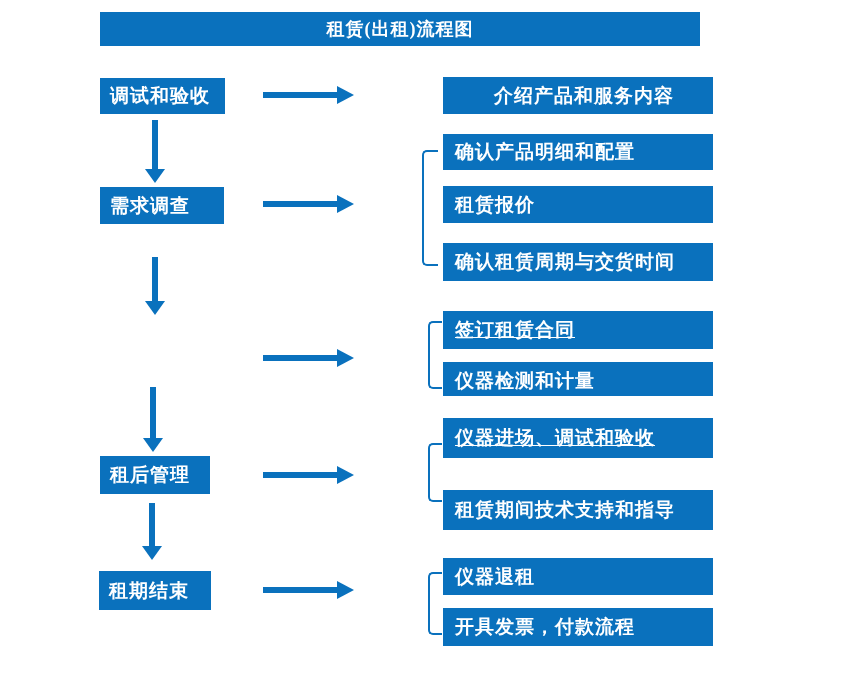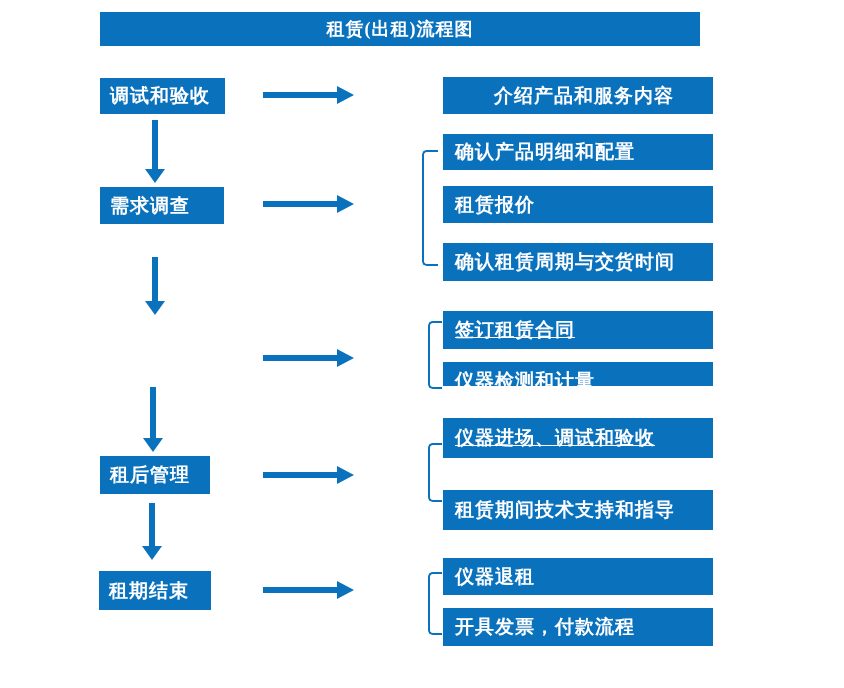--- a/index.html
+++ b/index.html
@@ -37,21 +37,21 @@
   .s4{left:100px;top:456px;width:100px;height:38px;line-height:38px;}
   .s5{left:99px; top:571px;width:102px;height:39px;line-height:39px;}
 
   
   .r{left:443px;width:258px;}
   .r1a{top:77px; height:37px;line-height:37px;text-align:center;}
   .r2a{top:134px;height:36px;line-height:36px;}
   .r2b{top:186px;height:37px;line-height:37px;}
   .r2c{top:243px;height:38px;line-height:38px;}
   .r3a{top:311px;height:38px;line-height:38px;text-decoration:underline;}
-  .r3b{top:362px;height:24px;line-height:38px;text-decoration:underline;}
+  .r3b{top:362px;height:34px;line-height:38px;}
   .r4a{top:418px;height:40px;line-height:40px;text-decoration:underline;}
   .r4b{top:490px;height:40px;line-height:40px;}
   .r5a{top:558px;height:37px;line-height:37px;}
   .r5b{top:608px;height:38px;line-height:38px;}
 
   
   .h-arrow{position:absolute;left:263px;width:92px;height:18px;}
   .h-arrow .shaft{position:absolute;left:0;top:6px;width:74px;height:6px;background:var(--blue);}
   .h-arrow .head{position:absolute;left:74px;top:0;width:0;height:0;
     border-top:9px solid transparent;border-bottom:9px solid transparent;

